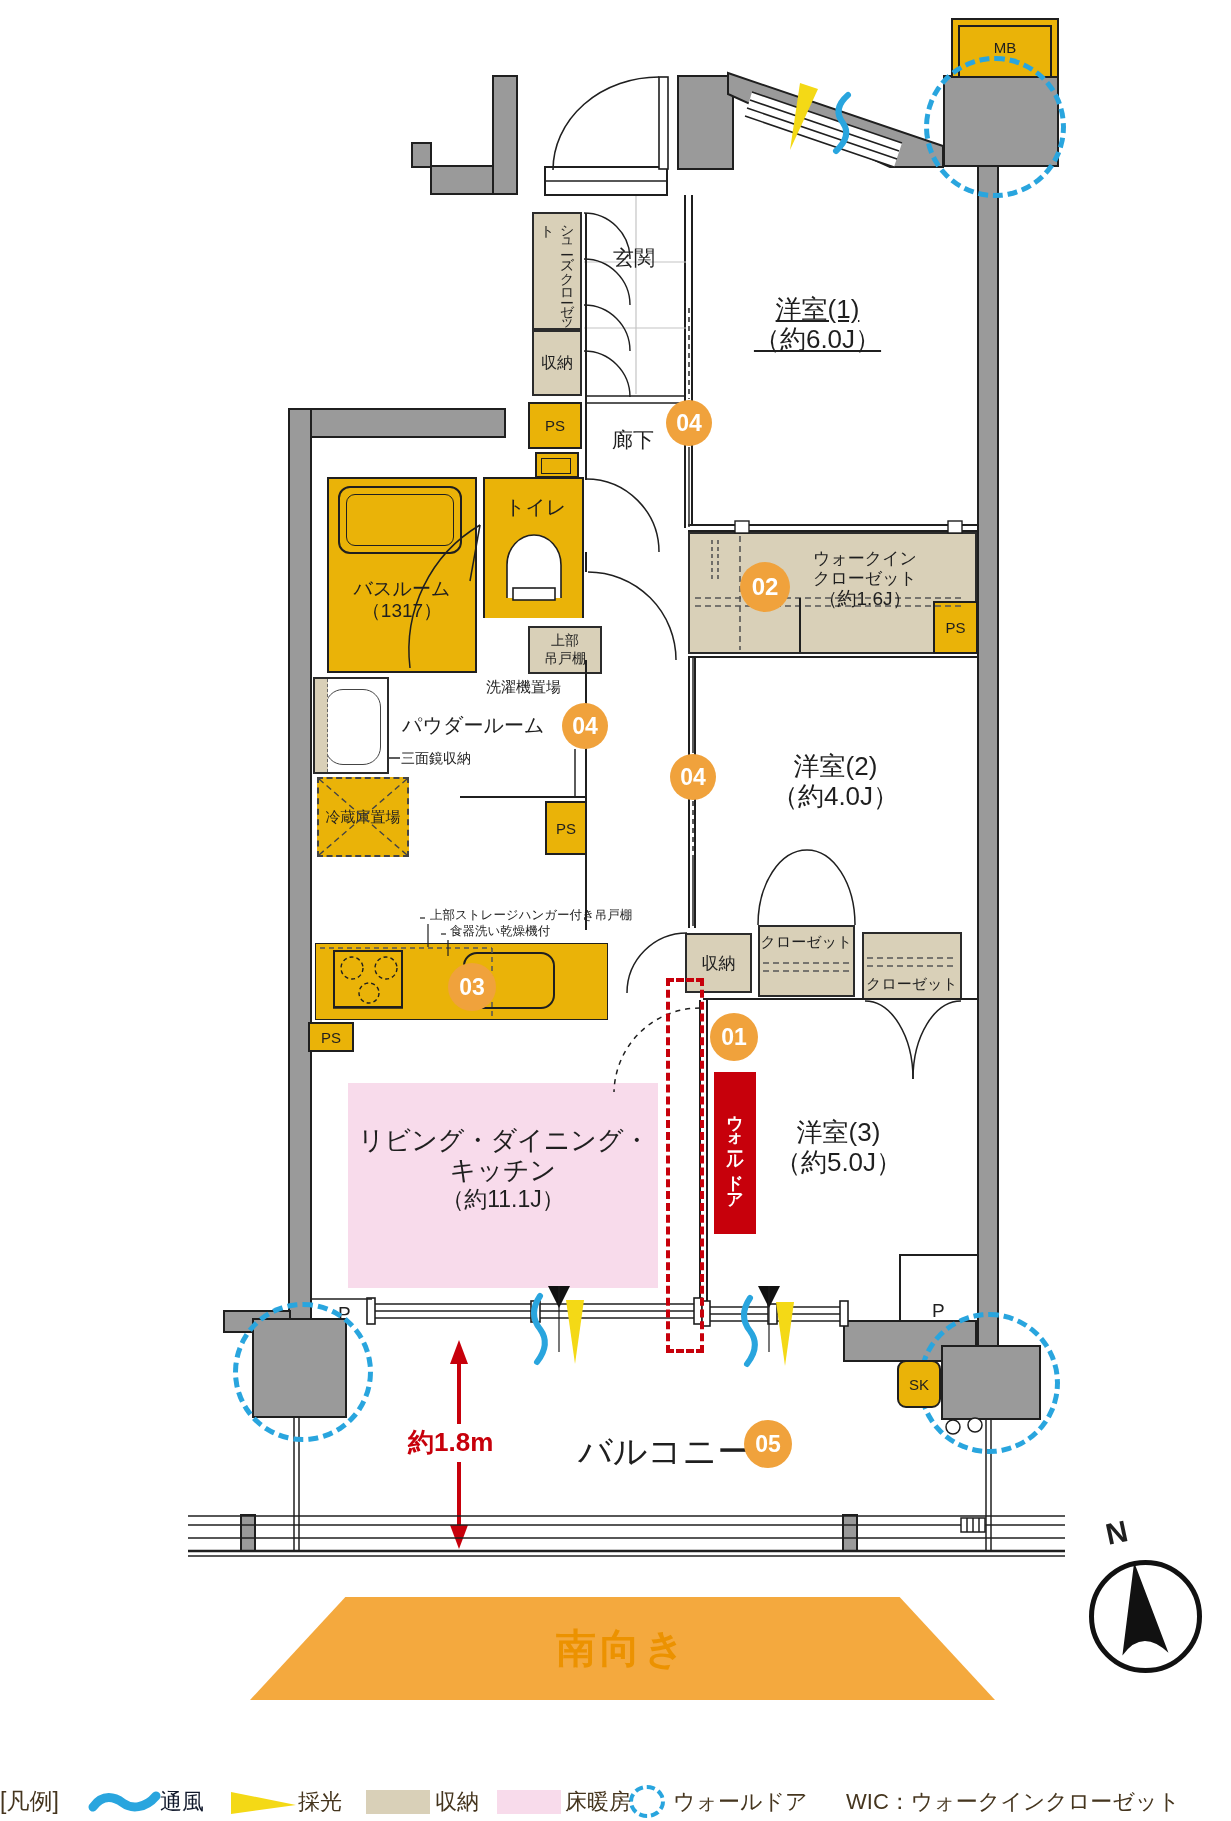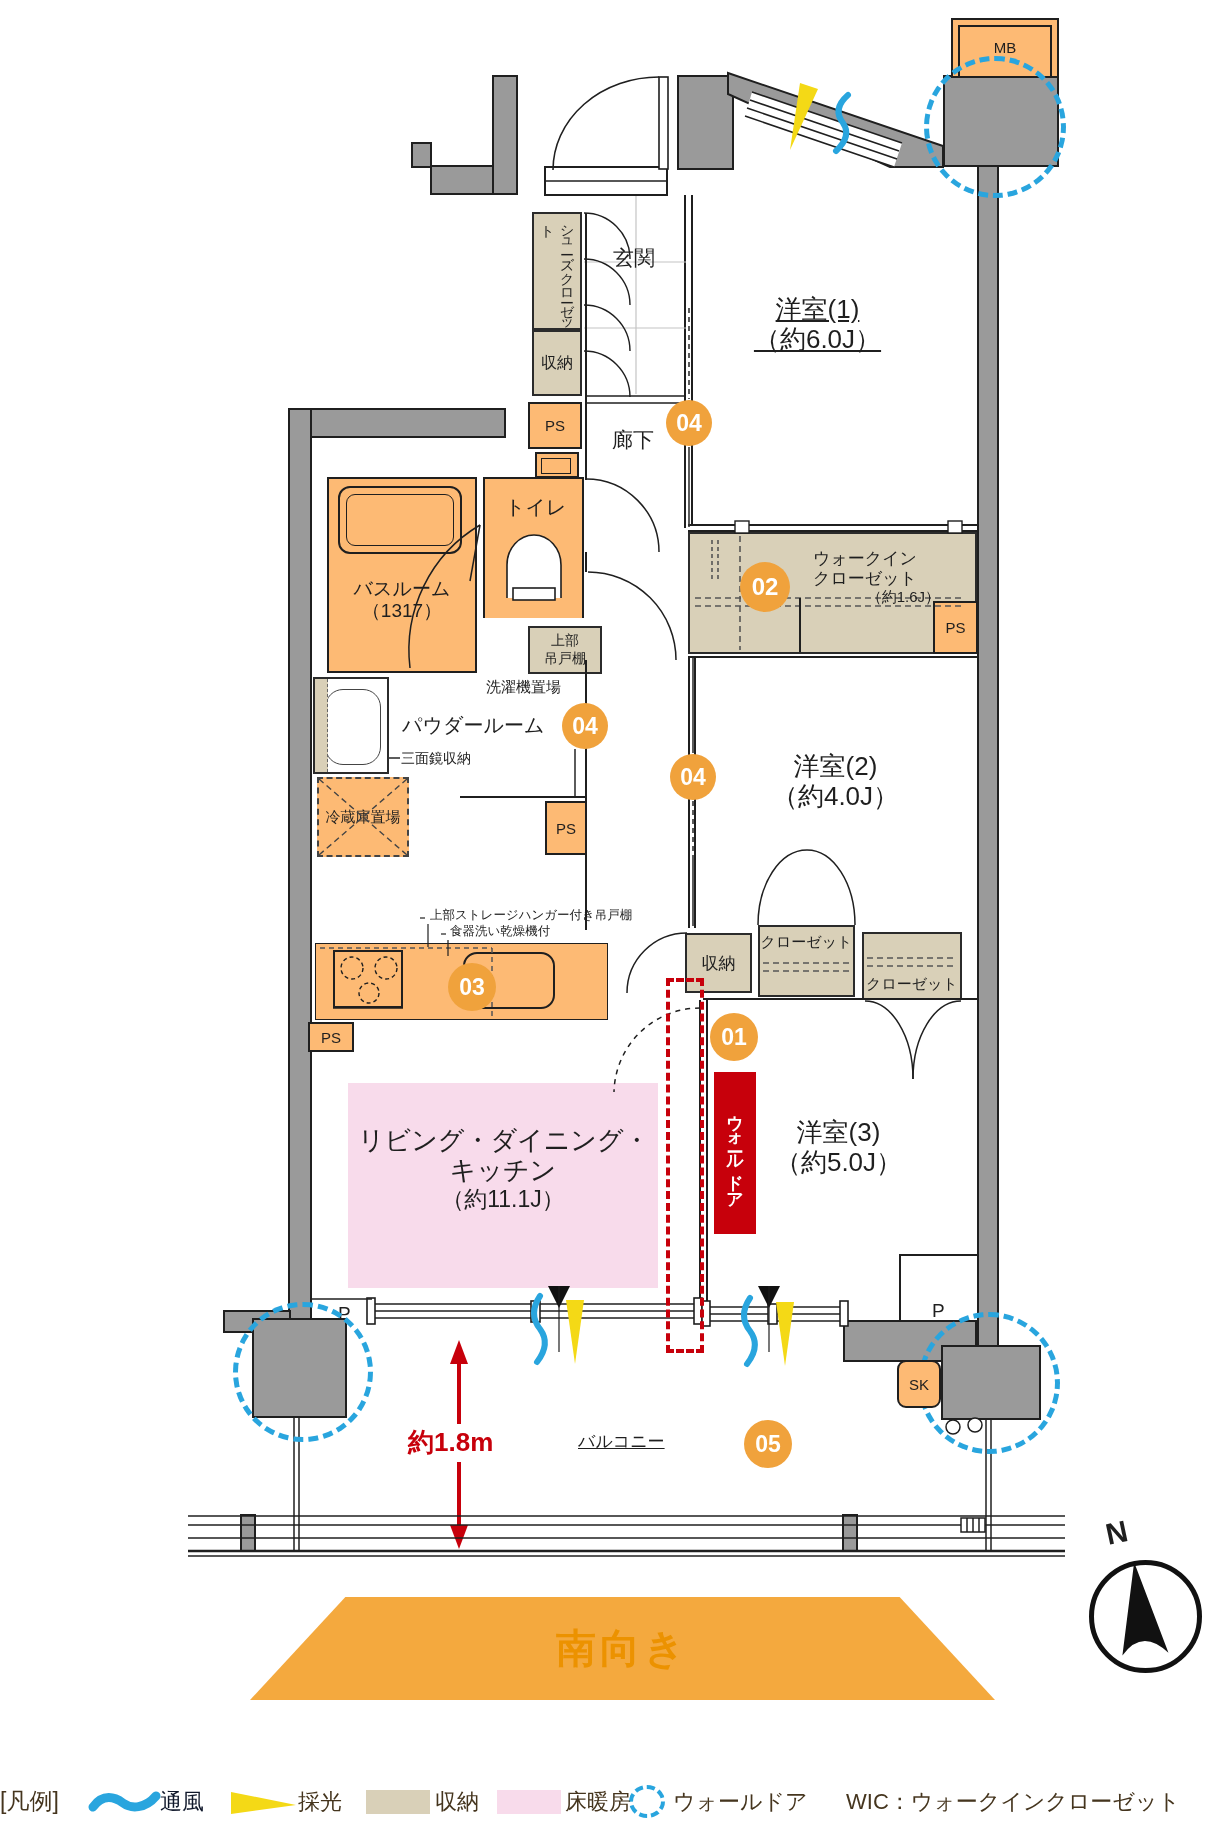--- a/index.html
+++ b/index.html
@@ -2,21 +2,21 @@
 <html><head>
 <meta charset="utf-8">
 <style>
   html,body{margin:0;padding:0;background:#fff;}
   #stage{position:relative;width:1231px;height:1821px;background:#fff;overflow:hidden;
          font-family:"Liberation Sans","DejaVu Sans",sans-serif;color:#1f1f1f;}
   .abs{position:absolute;}
   .wall{position:absolute;background:#9a9a9a;border:2px solid #1f1f1f;box-sizing:border-box;z-index:1;}
   .beige{position:absolute;background:#d9d0b8;border:2px solid #2b2b2b;box-sizing:border-box;z-index:2;}
   .pink{position:absolute;background:#f8dbeb;z-index:1;}
-  .whitebox{position:absolute;background:#fdba74;border:2px solid #1f1f1f;box-sizing:border-box;z-index:3;
+  .whitebox{position:absolute;background:#eab308;border:2px solid #1f1f1f;box-sizing:border-box;z-index:3;
             display:flex;align-items:center;justify-content:center;font-size:15px;}
   .t{position:absolute;z-index:6;white-space:nowrap;line-height:1.15;}
   .tc{text-align:center;}
   .marker{position:absolute;background:#f0a23c;border-radius:50%;color:#fff;font-weight:bold;
           display:flex;align-items:center;justify-content:center;z-index:7;}
   .dashC{position:absolute;border:5px dashed #29a5de;border-radius:50%;z-index:8;}
   .chan-v{position:absolute;background:#fff;border-left:2px solid #1f1f1f;border-right:2px solid #1f1f1f;box-sizing:border-box;z-index:2;}
   .chan-h{position:absolute;background:#fff;border-top:2px solid #1f1f1f;border-bottom:2px solid #1f1f1f;box-sizing:border-box;z-index:2;}
   svg.lines{position:absolute;left:0;top:0;z-index:5;}
   .vtext{writing-mode:vertical-rl;text-orientation:upright;}
@@ -323,40 +323,40 @@
   <div class="t tc" style="left:330px;top:578px;width:144px;font-size:19px;">
     <div>バスルーム</div>
     <div>（1317）</div>
   </div>
   <div class="t" style="left:486px;top:678px;font-size:15px;">洗濯機置場</div>
   <div class="t" style="left:402px;top:714px;font-size:20px;">パウダールーム</div>
   <div class="t" style="left:401px;top:750px;font-size:14px;">三面鏡収納</div>
   <div class="t tc" style="left:790px;top:549px;width:150px;font-size:17px;z-index:6;">
     <div>ウォークイン</div>
     <div>クローゼット</div>
-    <div style="font-size:15px;text-align:right;">（約1.6J）</div>
+    <div style="font-size:19px;">（約1.6J）</div>
   </div>
   <div class="t tc" style="left:753px;top:752px;width:165px;font-size:26px;">
     <div>洋室(2)</div>
     <div>（約4.0J）</div>
   </div>
   <div class="t" style="left:430px;top:908px;font-size:12.5px;">上部ストレージハンガー付き吊戸棚</div>
   <div class="t" style="left:450px;top:924px;font-size:12.5px;">食器洗い乾燥機付</div>
   <div class="t tc" style="left:358px;top:1126px;width:290px;font-size:26px;">
     <div>リビング・ダイニング・</div>
     <div>キッチン</div>
     <div style="font-size:23px;">（約11.1J）</div>
   </div>
   <div class="t tc" style="left:756px;top:1118px;width:165px;font-size:26px;">
     <div>洋室(3)</div>
     <div>（約5.0J）</div>
   </div>
   <div class="t" style="left:338px;top:1303px;font-size:19px;">P</div>
   <div class="t" style="left:932px;top:1300px;font-size:19px;">P</div>
-  <div class="t" style="left:578px;top:1432px;font-size:17px;text-decoration:underline;">バルコニー</div>
+  <div class="t" style="left:578px;top:1432px;font-size:34px;">バルコニー</div>
   <div class="t" style="left:408px;top:1428px;font-size:26px;font-weight:bold;color:#c7000b;">約1.8m</div>
 
   <div class="marker" style="left:666px;top:400px;width:46px;height:46px;font-size:23px;">
     <span>04</span>
     </div>
   <div class="marker" style="left:740px;top:562px;width:50px;height:50px;font-size:24px;">
     <span>02</span>
     </div>
   <div class="marker" style="left:562px;top:703px;width:46px;height:46px;font-size:23px;">
     <span>04</span>

